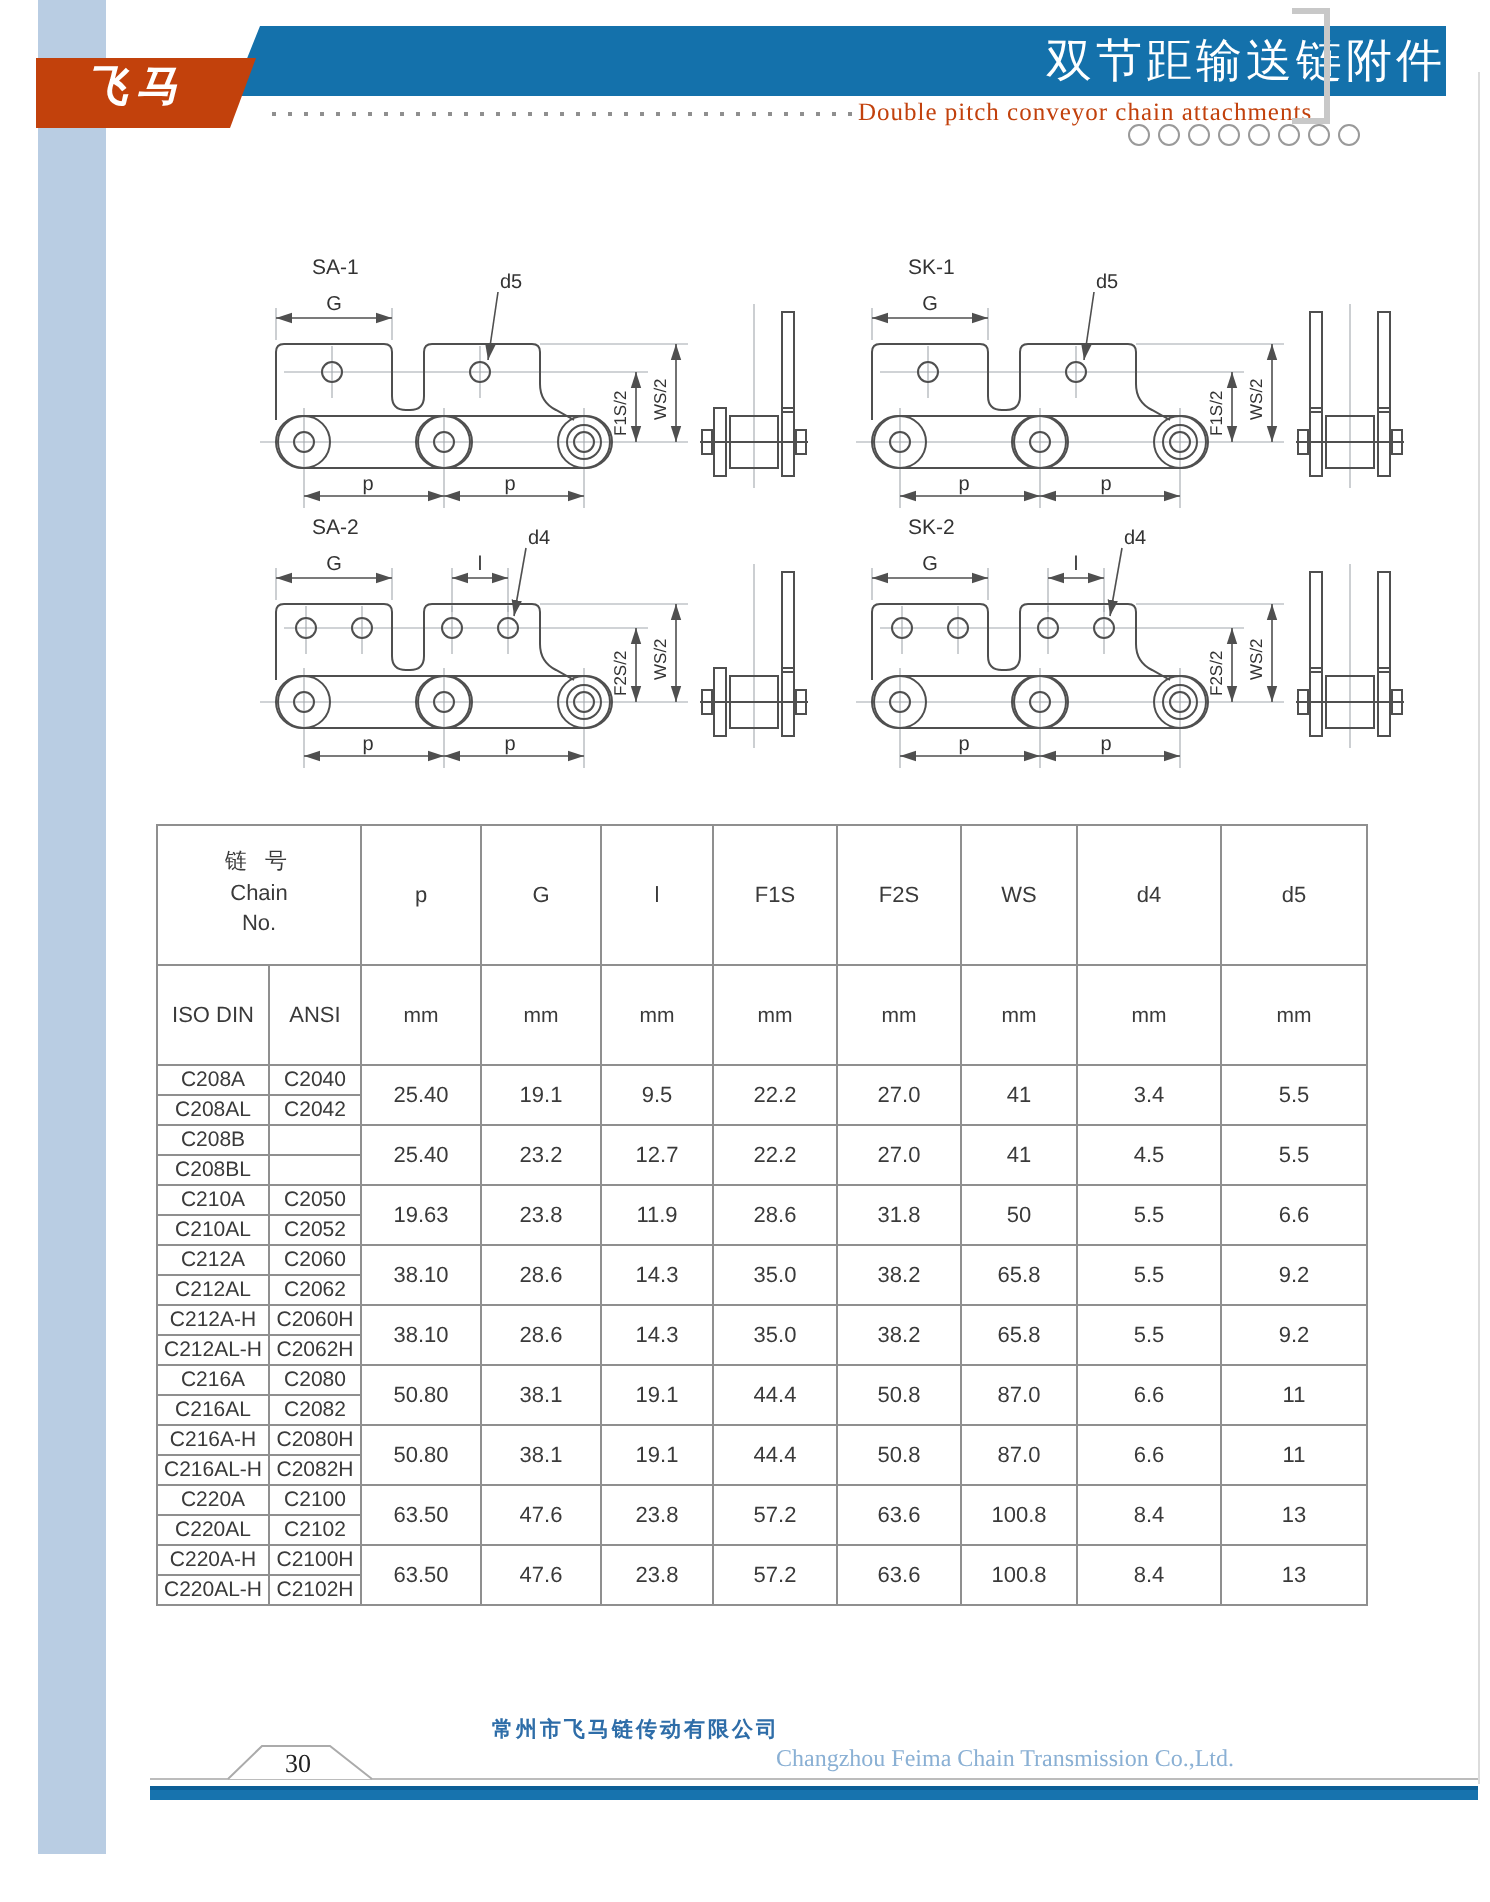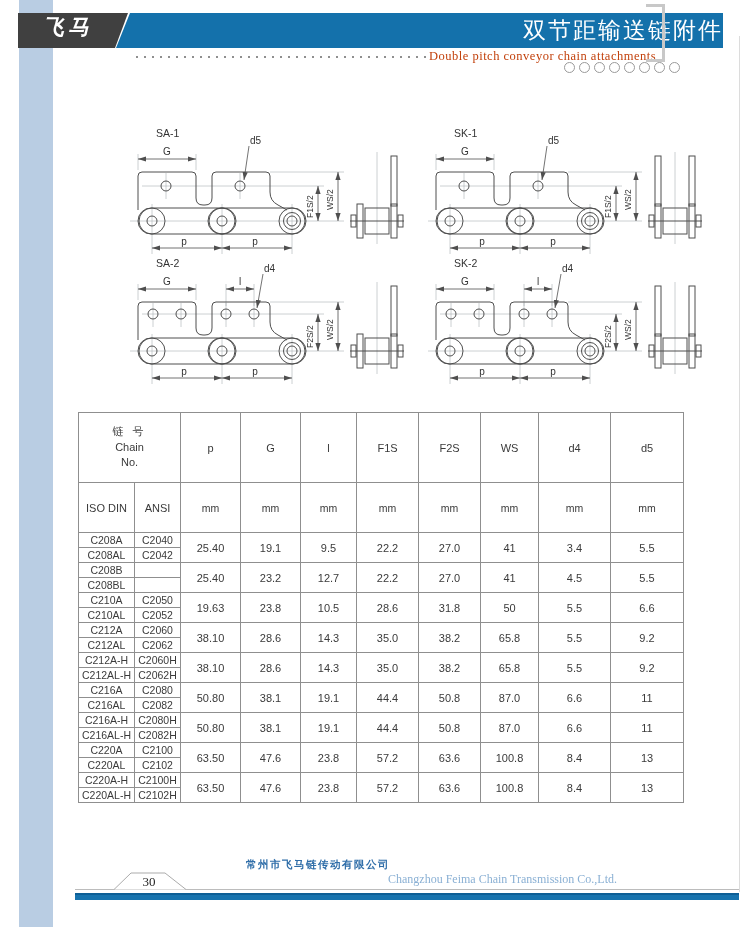--- a/index.html
+++ b/index.html
@@ -5,21 +5,21 @@
 <style>
   html,body{margin:0;padding:0;}
   body{width:745px;height:951px;background:#fff;position:relative;overflow:hidden;
        font-family:"Liberation Sans",sans-serif;color:#3a3a3a;}
   .abs{position:absolute;}
   
   .stripe{left:19px;top:0;width:34px;height:927px;background:#b9cde3;}
   
   .page-edge{left:739px;top:36px;height:856px;width:0;border-left:1px solid #dcdcdc;}
   
-  .logo-badge{left:18px;top:13px;width:110px;height:35px;background:#404040;
+  .logo-badge{left:18px;top:29px;width:110px;height:35px;background:#c2410c;
       clip-path:polygon(0 0,100% 0,calc(100% - 13px) 100%,0 100%);z-index:3;
       text-align:center;line-height:34px;color:#fff;
       font:italic bold 21px "DejaVu Serif",serif;letter-spacing:4px;padding-right:10px;box-sizing:border-box;}
   .banner{left:116px;top:13px;width:607px;height:35px;background:#1471ab;
       clip-path:polygon(14px 0,100% 0,100% 100%,0 100%);z-index:1;
       text-align:right;box-sizing:border-box;
       line-height:35px;color:#fff;font-size:23px;letter-spacing:2px;}
   .bracket{left:646px;top:4px;width:16px;height:52px;z-index:2;
       border-top:3px solid #c8c8c8;border-right:3px solid #c8c8c8;border-bottom:3px solid #c8c8c8;}
   .dots{left:136px;top:56px;width:290px;height:2px;
@@ -388,21 +388,21 @@
       </tr>
       <tr>
         <td class="chain">C208BL</td>
         <td class="chain"></td>
       </tr>
       <tr>
         <td class="chain">C210A</td>
         <td class="chain">C2050</td>
         <td rowspan="2">19.63</td>
         <td rowspan="2">23.8</td>
-        <td rowspan="2">10.5</td>
+        <td rowspan="2">11.9</td>
         <td rowspan="2">28.6</td>
         <td rowspan="2">31.8</td>
         <td rowspan="2">50</td>
         <td rowspan="2">5.5</td>
         <td rowspan="2">6.6</td>
       </tr>
       <tr>
         <td class="chain">C210AL</td>
         <td class="chain">C2052</td>
       </tr>

